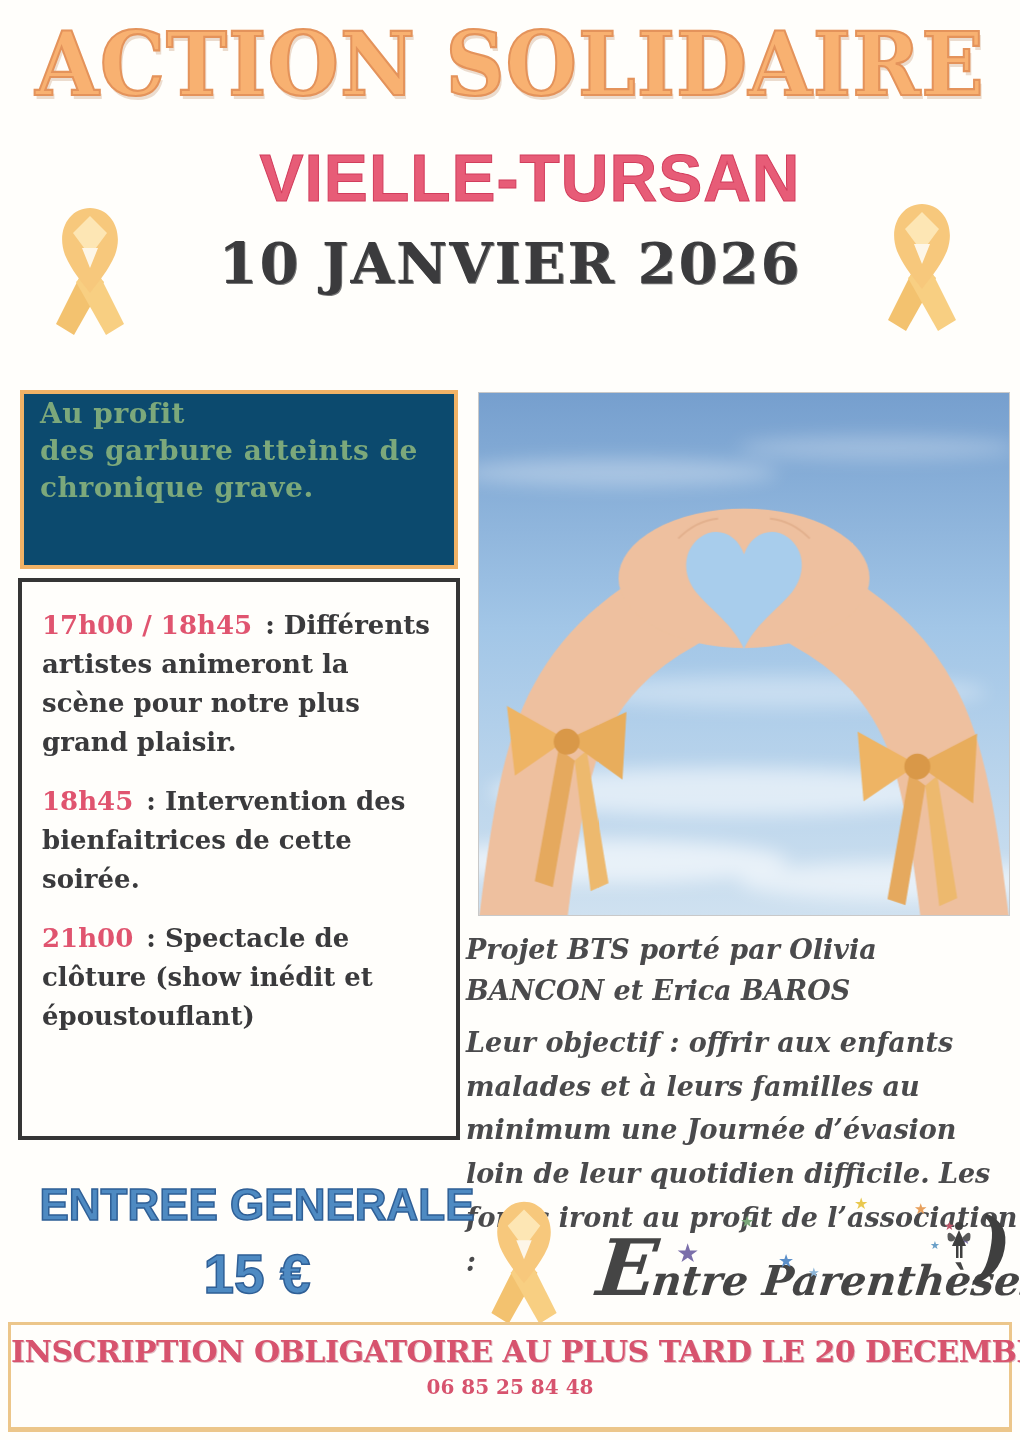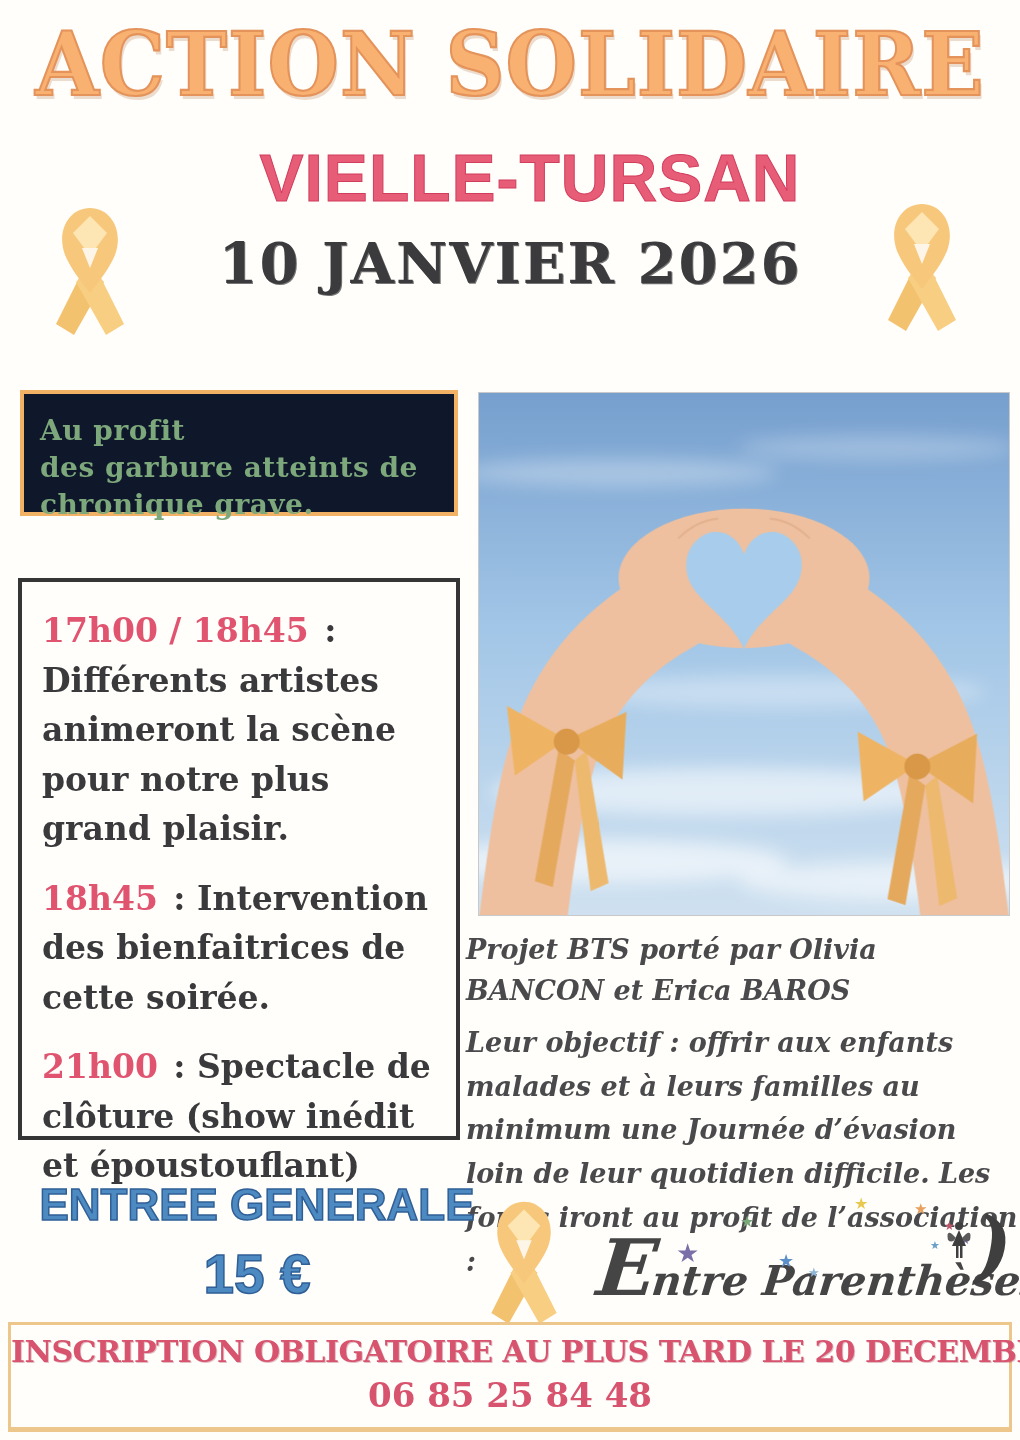--- a/index.html
+++ b/index.html
@@ -30,35 +30,35 @@
     font-weight:bold;font-size:56px;letter-spacing:2px;
     color:#3b3b3d;text-shadow:1px 1px 0 #777;
   }
   
   .ribbon{position:absolute;width:100px;height:138px;}
   .ribbon-left{left:40px;top:202px;}
   .ribbon-right{left:872px;top:198px;}
   .ribbon-bottom{left:476px;top:1196px;width:96px;height:128px;}
   
   .benefit-box{
-    position:absolute;left:20px;top:390px;width:438px;height:126px;
-    box-sizing:border-box;border:4px solid #f1b266;background:#0f172a;
-    padding:19px 16px;
+    position:absolute;left:20px;top:390px;width:438px;height:179px;
+    box-sizing:border-box;border:4px solid #f1b266;background:#0c4a6e;
+    padding:2px 16px;
   }
   .benefit-line{
     font-weight:bold;font-size:28px;line-height:1.32;color:#7ca87b;
     letter-spacing:.5px;
   }
   
   .schedule-box{
     position:absolute;left:18px;top:578px;width:442px;height:562px;
     box-sizing:border-box;border:4px solid #353535;background:#fffefb;
     padding:24px 18px 10px 20px;
   }
-  .sched-item{margin:0 0 20px 0;font-size:33px;font-weight:bold;line-height:1.5;color:#3a3a3c;}
+  .sched-item{margin:0 0 20px 0;font-size:26px;font-weight:bold;line-height:1.5;color:#3a3a3c;}
   .sched-time{color:#e0546f;}
   .sched-text{margin-left:4px;}
   
   .photo{
     position:absolute;left:478px;top:392px;width:532px;height:524px;
     border:1px solid #c9c9c9;box-sizing:border-box;background:#9cc2e4;
   }
   .photo svg{display:block;width:100%;height:100%;}
   
   .project-text{
@@ -110,21 +110,21 @@
   .banner{
     position:absolute;left:8px;top:1322px;width:1004px;height:110px;
     box-sizing:border-box;border:3px solid #ecc68a;border-bottom-width:5px;
     background:#fffefb;text-align:center;
   }
   .banner-line1{
     margin-top:9px;font-weight:bold;font-size:30px;letter-spacing:-0.5px;
     color:#d7536e;white-space:nowrap;text-shadow:1px 1px 0 rgba(160,40,70,.3);
   }
   .banner-phone{
-    margin-top:6px;font-weight:bold;font-size:34px;color:#d7536e;
+    margin-top:6px;font-weight:bold;font-size:20px;color:#d7536e;
   }
 </style>
 </head>
 <body>
 
 <div class="page">
 
   <div class="title">ACTION SOLIDAIRE</div>
   <div class="location">VIELLE-TURSAN</div>
   <div class="date">10 JANVIER 2026</div>

